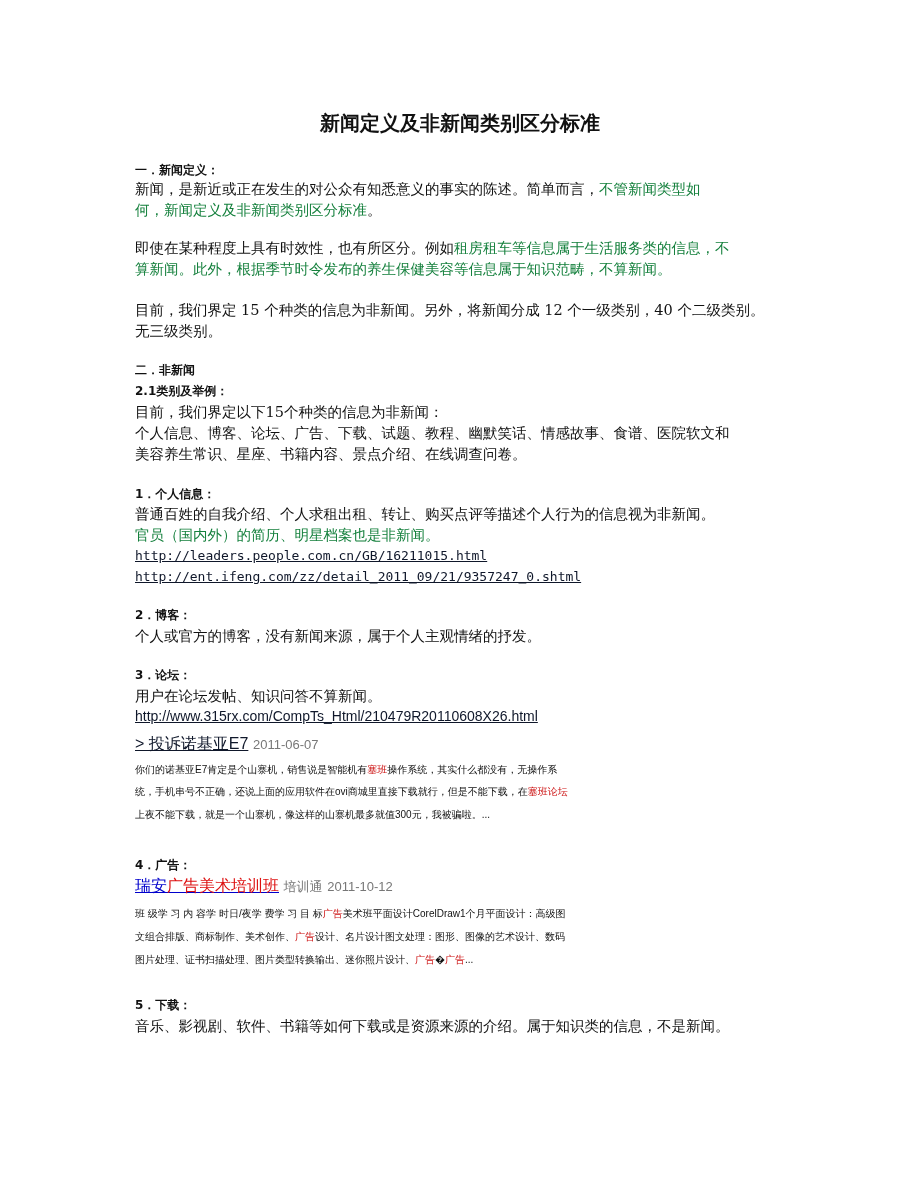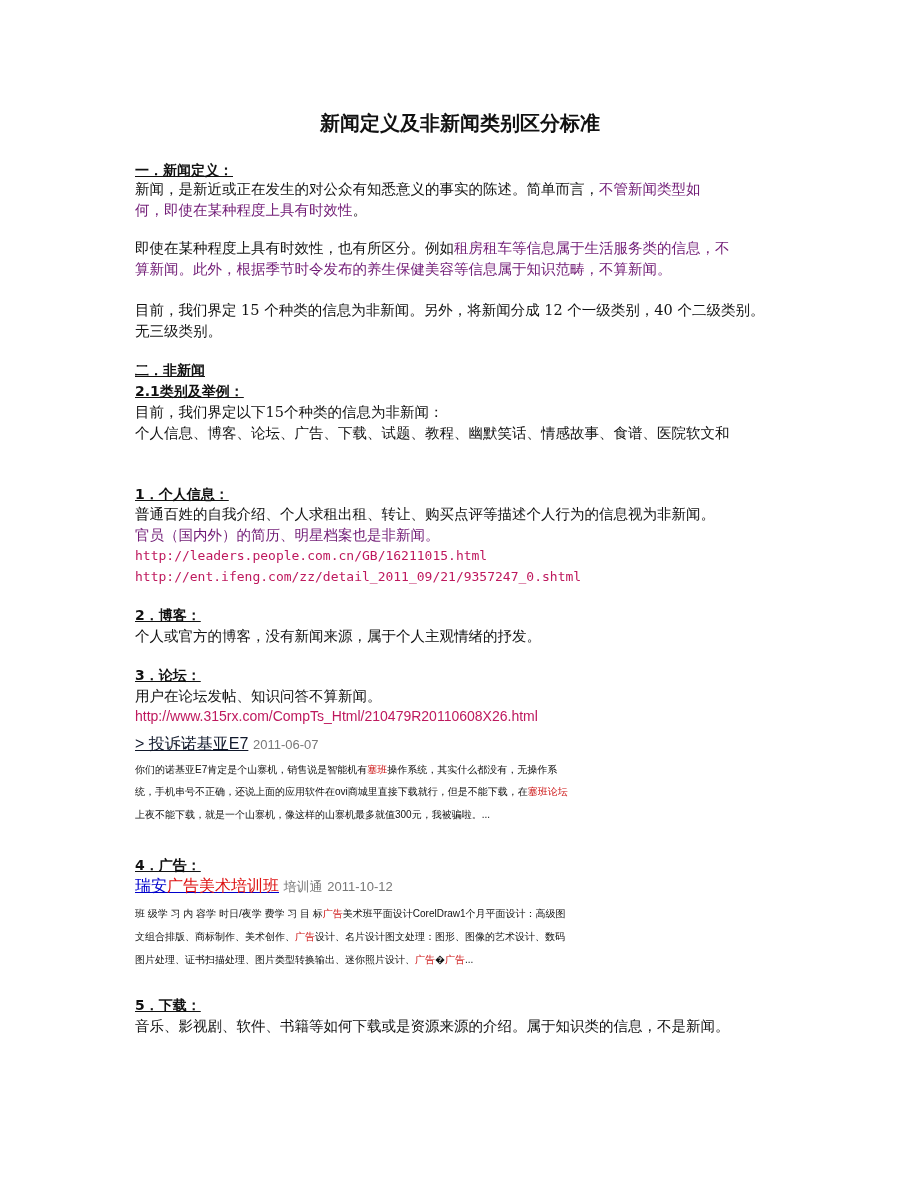--- a/index.html
+++ b/index.html
@@ -2,23 +2,23 @@
 <html><head>
 <meta charset="utf-8">
 <style>
   html, body { margin: 0; padding: 0; background: #ffffff; }
   body { width: 920px; height: 1191px; position: relative; overflow: hidden;
          font-family: "DejaVu Serif", serif; color: #111; }
   .page { position: absolute; left: 0; top: 0; width: 820px; height: 1191px; }
   .title { position: absolute; left: 0; width: 920px; top: 110px; text-align: center;
            font-family: "DejaVu Sans", sans-serif; font-weight: bold; font-size: 20px; color: #111; }
   .ln { position: absolute; left: 135px; white-space: nowrap; font-size: 14.5px; line-height: 20px; }
-  .h { font-family: "DejaVu Sans", sans-serif; font-weight: bold; font-size: 14px; text-decoration: underline; }
-  .red { color: #701a75; }
-  .link { color: #be185d; }
+  .h { font-family: "DejaVu Sans", sans-serif; font-weight: bold; font-size: 12px; }
+  .red { color: #15803d; }
+  .link { color: #0f172a; text-decoration: underline; }
   .mono { font-family: "DejaVu Sans Mono", monospace; font-size: 13px; }
   .sans { font-family: "Liberation Sans", sans-serif; text-align: right; }
   .snip { font-family: "Liberation Sans", sans-serif; font-size: 10px; color: #111; }
   .snip .red { color: #cc1111; }
   .purple { color: #0f172a; text-decoration: underline; font-family: "Liberation Sans", sans-serif; font-size: 16px; }
   .blue-title { color: #0000cc; text-decoration: underline; font-family: "Liberation Sans", sans-serif; font-size: 16px; }
   .blue-title .red { color: #dd1111; }
   .grey { color: #777; font-family: "Liberation Sans", sans-serif; font-size: 13px; margin-top: 38px; }
 </style>
 </head>
@@ -26,35 +26,36 @@
 
 <div class="page">
 
   <div class="title">新闻定义及非新闻类别区分标准</div>
 
   <div class="ln h" style="top:160px">一．新闻定义：</div>
   <div class="ln" style="top:179px">
     <span>新闻，是新近或正在发生的对公众有知悉意义的事实的陈述。简单而言，</span><span class="red">不管新闻类型如</span>
   </div>
   <div class="ln" style="top:200px">
-    <span class="red">何，即使在某种程度上具有时效性</span><span>。</span>
+    <span class="red">何，新闻定义及非新闻类别区分标准</span><span>。</span>
   </div>
 
   <div class="ln" style="top:238px">
     <span>即使在某种程度上具有时效性，也有所区分。例如</span><span class="red">租房租车等信息属于生活服务类的信息，不</span>
   </div>
   <div class="ln red" style="top:259px">算新闻。此外，根据季节时令发布的养生保健美容等信息属于知识范畴，不算新闻。</div>
 
   <div class="ln" style="top:300px">目前，我们界定 15 个种类的信息为非新闻。另外，将新闻分成 12 个一级类别，40 个二级类别。</div>
   <div class="ln" style="top:321px">无三级类别。</div>
 
   <div class="ln h" style="top:360px">二．非新闻</div>
   <div class="ln h" style="top:381px">2.1类别及举例：</div>
   <div class="ln" style="top:402px">目前，我们界定以下15个种类的信息为非新闻：</div>
   <div class="ln" style="top:423px">个人信息、博客、论坛、广告、下载、试题、教程、幽默笑话、情感故事、食谱、医院软文和</div>
+  <div class="ln" style="top:444px">美容养生常识、星座、书籍内容、景点介绍、在线调查问卷。</div>
 
   <div class="ln h" style="top:484px">1．个人信息：</div>
   <div class="ln" style="top:504px">普通百姓的自我介绍、个人求租出租、转让、购买点评等描述个人行为的信息视为非新闻。</div>
   <div class="ln red" style="top:525px">官员（国内外）的简历、明星档案也是非新闻。</div>
   <div class="ln link mono" style="top:546px">http://leaders.people.com.cn/GB/16211015.html</div>
   <div class="ln link mono" style="top:567px">http://ent.ifeng.com/zz/detail_2011_09/21/9357247_0.shtml</div>
 
   <div class="ln h" style="top:605px">2．博客：</div>
   <div class="ln" style="top:626px">个人或官方的博客，没有新闻来源，属于个人主观情绪的抒发。</div>
 

